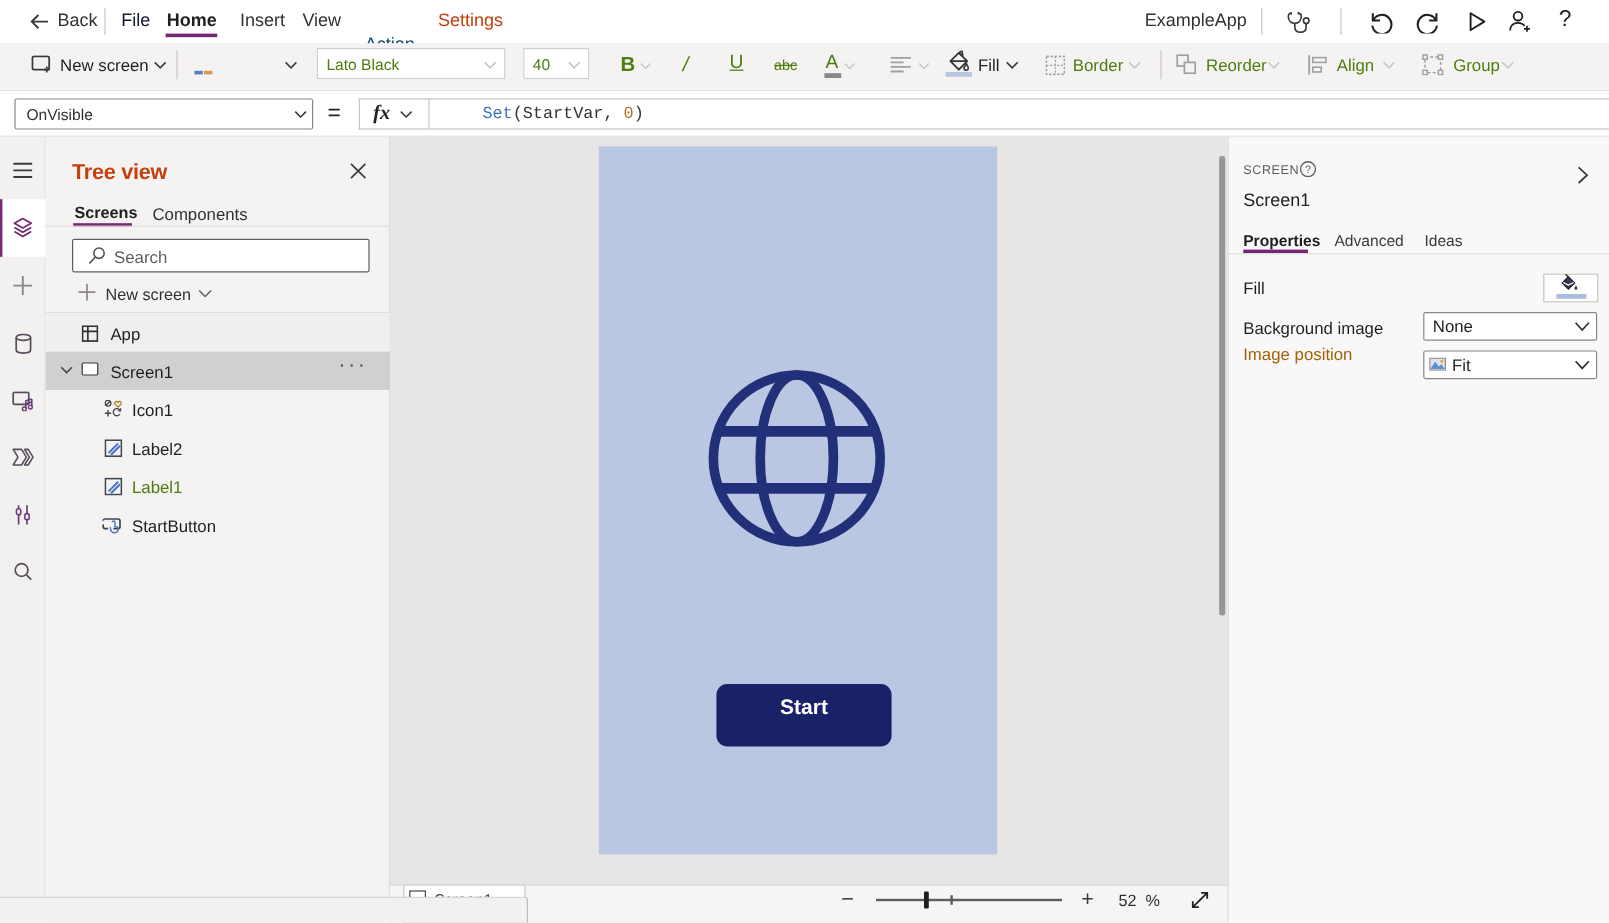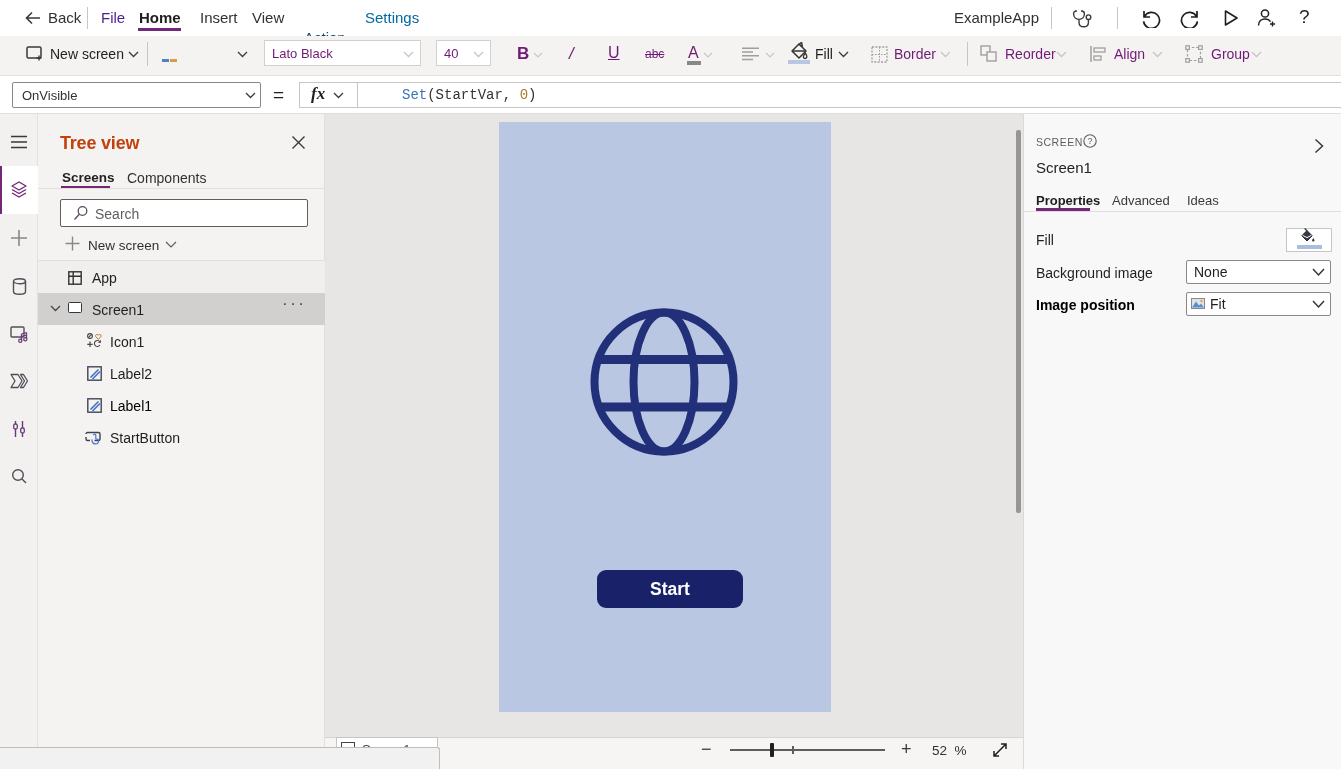--- a/index.html
+++ b/index.html
@@ -1,39 +1,39 @@
 <!DOCTYPE html>
 <html><head>
 <meta charset="utf-8">
 <style>
 html,body{margin:0;padding:0;}
 #app{position:relative;width:1341px;height:769px;font-family:"Liberation Sans",sans-serif;background:#fff;overflow:hidden;}
 .abs{position:absolute;}
 .t{color:#201f1e;font-size:14px;white-space:nowrap;}
-.gray{color:#701a75;}
+.gray{color:#4d7c0f;}
 .vsep{width:1px;background:#c8c6c4;}
 svg{display:block;}
 </style>
 </head>
 <body>
 <div id="app">
 
 <div class="abs" style="left:0;top:0;width:1341px;height:36px;background:#ffffff;"></div>
 <svg class="abs" style="left:24px;top:9px" width="18" height="18" viewBox="0 0 18 18">
       <path d="M16 9 H3 M8 3.5 L2.5 9 L8 14.5" fill="none" stroke="#3b3a39" stroke-width="1.6"></path>
     </svg>
 <div class="abs t" style="left:48px;top:9px;font-size:15px;color:#323130;">Back</div>
 <div class="abs vsep" style="left:87px;top:7px;height:22px;"></div>
-<div class="abs t" style="left:101px;top:9px;font-size:15px;color:#4c1d95;">File</div>
+<div class="abs t" style="left:101px;top:9px;font-size:15px;color:#0f172a;">File</div>
 <div class="abs t" style="left:139px;top:9px;font-size:15px;color:#201f1e;font-weight:bold;">Home</div>
 <div class="abs" style="left:138px;top:28px;width:43px;height:3px;background:#742774;"></div>
 <div class="abs t" style="left:200px;top:9px;font-size:15px;color:#323130;">Insert</div>
 <div class="abs t" style="left:252px;top:9px;font-size:15px;color:#323130;">View</div>
 <div class="abs t" style="left:304px;top:9px;font-size:15px;color:#0c4a6e;margin-top:20px;">Action</div>
-<div class="abs t" style="left:365px;top:9px;font-size:15px;color:#0369a1;">Settings</div>
+<div class="abs t" style="left:365px;top:9px;font-size:15px;color:#c2410c;">Settings</div>
 <div class="abs t" style="left:954px;top:9px;font-size:15px;color:#323130;">ExampleApp</div>
 <div class="abs vsep" style="left:1051px;top:7px;height:22px;"></div>
 
 <svg class="abs" style="left:1071px;top:8px" width="24" height="21" viewBox="0 0 24 21">
 <path d="M5 2 v2 M11 2 v2 M5 3.2 c-1.8 0 -2.4 1 -2.4 2.6 c0 3.2 2.2 5.6 5.4 5.6 c3.2 0 5.4 -2.4 5.4 -5.6 c0 -1.6 -0.6 -2.6 -2.4 -2.6 M8 11.6 v2.6 c0 3 2 4.6 4.8 4.6 c2.8 0 4.6 -1.6 4.6 -4.4 v-3" fill="none" stroke="#3b3a39" stroke-width="1.4"></path>
 <circle cx="17.5" cy="9.2" r="2.3" fill="none" stroke="#3b3a39" stroke-width="1.4"></circle>
 </svg>
 <div class="abs vsep" style="left:1117px;top:7px;height:22px;"></div>
 
 <svg class="abs" style="left:1140px;top:8px" width="22" height="20" viewBox="0 0 22 20">
@@ -264,21 +264,21 @@
 <svg class="abs" style="left:87px;top:366px" width="15" height="15" viewBox="0 0 15 15">
 <rect x="0.8" y="0.8" width="13.4" height="13.4" fill="none" stroke="#3d4757" stroke-width="1.4"></rect>
 <path d="M3.5 11.5 L11.5 3.5 M5.5 13 L13 5.5" stroke="#4a74c9" stroke-width="1.7"></path>
 </svg>
 <div class="abs" style="left:110px;top:366px;font-size:14px;color:#201f1e;">Label2</div>
 
 <svg class="abs" style="left:87px;top:398px" width="15" height="15" viewBox="0 0 15 15">
 <rect x="0.8" y="0.8" width="13.4" height="13.4" fill="none" stroke="#3d4757" stroke-width="1.4"></rect>
 <path d="M3.5 11.5 L11.5 3.5 M5.5 13 L13 5.5" stroke="#4a74c9" stroke-width="1.7"></path>
 </svg>
-<div class="abs" style="left:110px;top:398px;font-size:14px;color:#000000;">Label1</div>
+<div class="abs" style="left:110px;top:398px;font-size:14px;color:#4d7c0f;">Label1</div>
 
 <svg class="abs" style="left:85px;top:430px" width="18" height="16" viewBox="0 0 18 16">
 <path d="M1 4 a1.5 1.5 0 0 1 1.5 -1.5 h11 a1.5 1.5 0 0 1 1.5 1.5 v5 a1.5 1.5 0 0 1 -1.5 1.5 h-4" fill="none" stroke="#3d4451" stroke-width="1.4"></path>
 <path d="M1 7 v2 a1.5 1.5 0 0 0 1.5 1.5 h2.5" fill="none" stroke="#3d4451" stroke-width="1.4"></path>
 <path d="M8.6 5.2 a1.1 1.1 0 0 1 2.2 0 v3.6 l1.5 0.3 a1.6 1.6 0 0 1 1.3 1.6 c0 1.9 -1.3 3.2 -3.1 3.2 c-1.9 0 -3 -1 -3.3 -2.6 l-0.4 -2" fill="none" stroke="#4a74c9" stroke-width="1.2"></path>
 </svg>
 <div class="abs" style="left:110px;top:430px;font-size:14px;color:#201f1e;">StartButton</div>
 
 <div class="abs" style="left:325px;top:114px;width:698px;height:655px;background:#e7e6e5;"></div>
 
@@ -287,21 +287,21 @@
 <div class="abs" style="left:499px;top:122px;width:332px;height:590px;background:#b9c7e3;"></div>
 
 <svg class="abs" style="left:586px;top:304px" width="156" height="156" viewBox="0 0 156 156">
 <g fill="none" stroke="#22307a" stroke-width="8">
 <circle cx="78" cy="78" r="69.5"></circle>
 <ellipse cx="78" cy="78" rx="30.5" ry="69.5"></ellipse>
 <line x1="11" y1="55.5" x2="145" y2="55.5" stroke-width="9"></line>
 <line x1="11" y1="103" x2="145" y2="103" stroke-width="9"></line>
 </g>
 </svg>
-<div class="abs" style="left:597px;top:570px;width:146px;height:38px;background:#192268;border-radius:9px;color:#fff;font-weight:bold;font-size:17.5px;text-align:center;line-height:38px;">Start</div>
+<div class="abs" style="left:597px;top:570px;width:146px;height:52px;background:#192268;border-radius:9px;color:#fff;font-weight:bold;font-size:17.5px;text-align:center;line-height:38px;">Start</div>
 
 <div class="abs" style="left:325px;top:737px;width:698px;height:32px;background:#f6f5f4;border-top:1px solid #d8d6d4;box-sizing:border-box;"></div>
 <div class="abs" style="left:336px;top:737px;width:102px;height:32px;background:#ffffff;border:1px solid #c8c6c4;box-sizing:border-box;"></div>
 <div class="abs" style="left:341px;top:742px;width:14px;height:11px;background:#fff;border:1.5px solid #444;box-sizing:border-box;"></div>
 <div class="abs" style="left:362px;top:742px;font-size:13px;color:#444;">Screen1</div>
 <div class="abs" style="left:701px;top:739px;font-size:18px;color:#3b3a39;">−</div>
 <div class="abs" style="left:730px;top:749px;width:155px;height:2px;background:#5f5d5b;"></div>
 <div class="abs" style="left:792px;top:746px;width:2px;height:8px;background:#5f5d5b;"></div>
 <div class="abs" style="left:770px;top:743px;width:4px;height:14px;background:#201f1e;border-radius:1px;"></div>
 <div class="abs" style="left:901px;top:739px;font-size:18px;color:#3b3a39;">+</div>
@@ -336,21 +336,21 @@
 </svg>
 <div class="abs" style="left:1297px;top:245px;width:25px;height:4px;background:#a8bedf;"></div>
 
 <div class="abs" style="left:1036px;top:265px;font-size:14px;color:#201f1e;">Background image</div>
 <div class="abs" style="left:1186px;top:260px;width:145px;height:24px;background:#fff;border:1px solid #8a8886;box-sizing:border-box;border-radius:2px;"></div>
 <div class="abs" style="left:1194px;top:264px;font-size:14px;color:#201f1e;">None</div>
 <svg class="abs" style="left:1312px;top:268px" width="13" height="9" viewBox="0 0 13 9">
       <path d="M1 1 L6.5 7 L12 1" fill="none" stroke="#323130" stroke-width="1.4"></path>
     </svg>
 
-<div class="abs" style="left:1036px;top:297px;font-size:14px;color:#000000;font-weight:bold;">Image position</div>
+<div class="abs" style="left:1036px;top:287px;font-size:14px;color:#a16207;">Image position</div>
 <div class="abs" style="left:1186px;top:292px;width:145px;height:24px;background:#fff;border:1px solid #8a8886;box-sizing:border-box;border-radius:2px;"></div>
 <svg class="abs" style="left:1191px;top:298px" width="14" height="11" viewBox="0 0 14 11">
 <rect x="0.5" y="0.5" width="13" height="10" fill="#dfe3e8" stroke="#8a8886" stroke-width="1"></rect>
 <path d="M1 9.5 L5 3.5 L8 7.5 L10 5.5 L13 9.5 Z" fill="#5b8fd4"></path>
 <circle cx="10.5" cy="3" r="1.2" fill="#e8a33d"></circle>
 </svg>
 <div class="abs" style="left:1210px;top:296px;font-size:14px;color:#201f1e;">Fit</div>
 <svg class="abs" style="left:1312px;top:300px" width="13" height="9" viewBox="0 0 13 9">
       <path d="M1 1 L6.5 7 L12 1" fill="none" stroke="#323130" stroke-width="1.4"></path>
     </svg>

